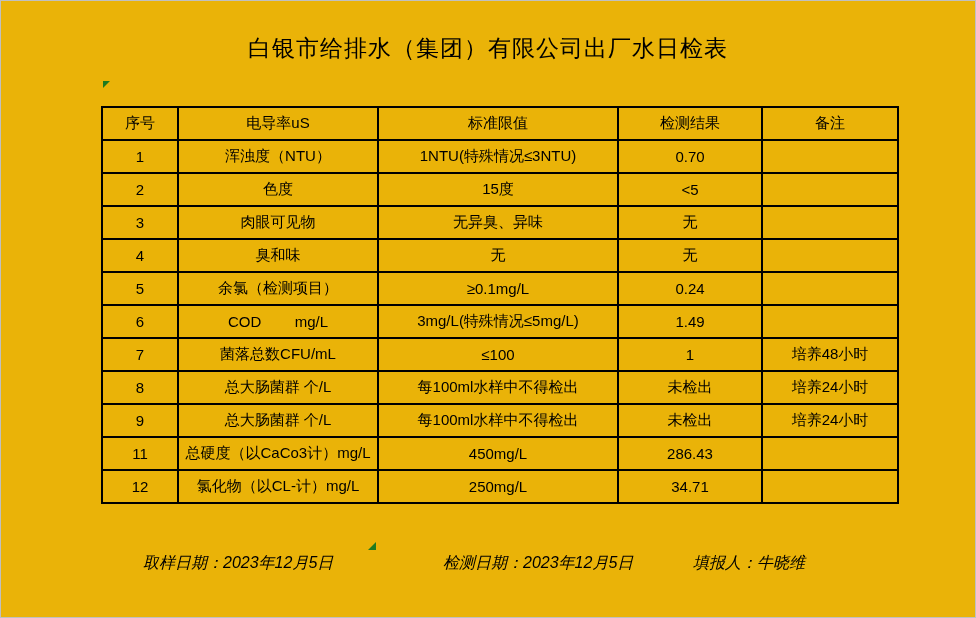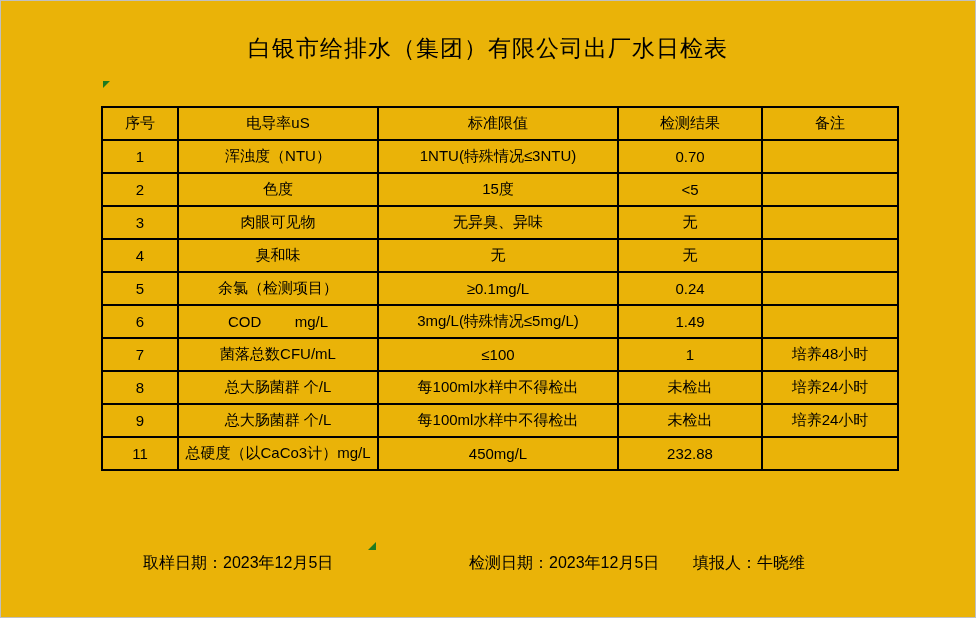--- a/index.html
+++ b/index.html
@@ -61,23 +61,23 @@
     width: 0; height: 0;
     border-bottom: 8px solid #1f7a1f;
     border-left: 8px solid transparent;
   }
   .footer {
     position: absolute;
     left: 100px; top: 552px;
     width: 800px; height: 24px;
     font-size: 16px;
   }
-  .footer span { position: absolute; top: 0; white-space: nowrap; }
+  .footer span { position: absolute; top: 0; white-space: nowrap; font-style: italic; }
   .footer .sample-date { left: 42px; }
-  .footer .test-date { left: 368px; }
+  .footer .test-date { left: 342px; }
   .footer .reporter { left: 592px; }
 </style>
 </head>
 <body>
 
 <div class="page">
 
   <div class="title">白银市给排水（集团）有限公司出厂水日检表</div>
 
   <div class="table-wrap">
@@ -159,21 +159,28 @@
             <td>9</td>
             <td class="item-cell">总大肠菌群 个/L</td>
             <td>每100ml水样中不得检出</td>
             <td>未检出</td>
             <td>培养24小时</td>
           </tr>
           <tr>
             <td>11</td>
             <td class="item-cell">总硬度（以CaCo3计）mg/L</td>
             <td>450mg/L</td>
-            <td>232.88</td>
+            <td>286.43</td>
+            <td></td>
+          </tr>
+          <tr>
+            <td>12</td>
+            <td class="item-cell">氯化物（以CL-计）mg/L</td>
+            <td>250mg/L</td>
+            <td>34.71</td>
             <td></td>
           </tr>
         </tbody>
     </table>
   </div>
 
   <div class="corner-marker"></div>
   <div class="fill-marker"></div>
 
   <div class="footer">

